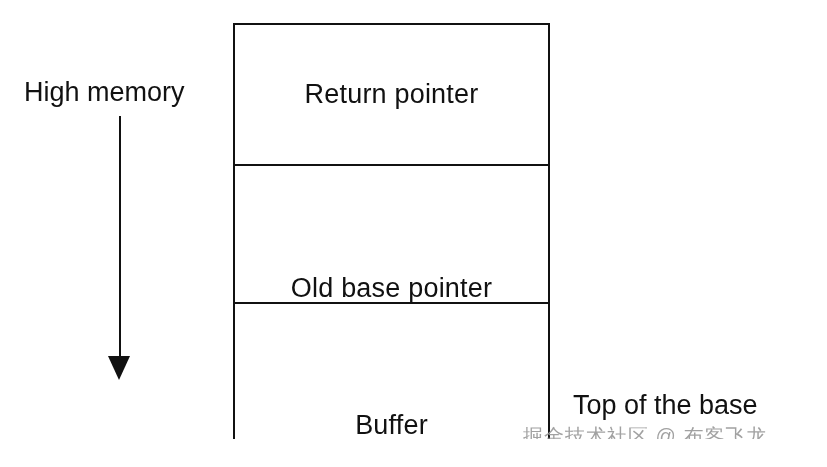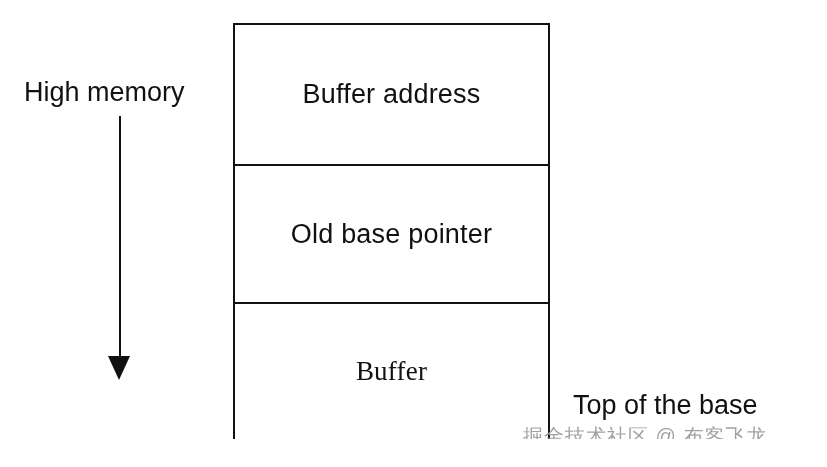--- a/index.html
+++ b/index.html
@@ -32,24 +32,25 @@
   }
   .stack-cell {
     box-sizing: border-box;
     display: flex;
     align-items: center;
     justify-content: center;
     background: #ffffff;
   }
   .stack-cell + .stack-cell {
     border-top: 2px solid #111111;
+    align-items: flex-end;
   }
   .cell-return  { height: 139px; }
   .cell-oldbp   { height: 138px; }
-  .cell-buffer  { flex: 1 1 auto; font-family: Liberation Serif, serif; }
+  .cell-buffer  { flex: 1 1 auto; }
   .cell-label {
     font-size: 27px;
     line-height: 1;
     letter-spacing: 0.2px;
     white-space: nowrap;
     color: #111111;
   }
 
   
   .arrow-wrap {
@@ -114,21 +115,21 @@
   </div>
 
   <div class="side-label label-high">High memory</div>
 
 
   <div class="side-label label-top">Top of the base</div>
 
   <div class="stack-box">
 
     <div class="stack-cell cell-return">
-      <span class="cell-label">Buffer address</span>
+      <span class="cell-label">Return pointer</span>
     </div>
 
     <div class="stack-cell cell-oldbp">
       <span class="cell-label">Old base pointer</span>
     </div>
 
     <div class="stack-cell cell-buffer">
       <span class="cell-label">Buffer</span>
     </div>
 

